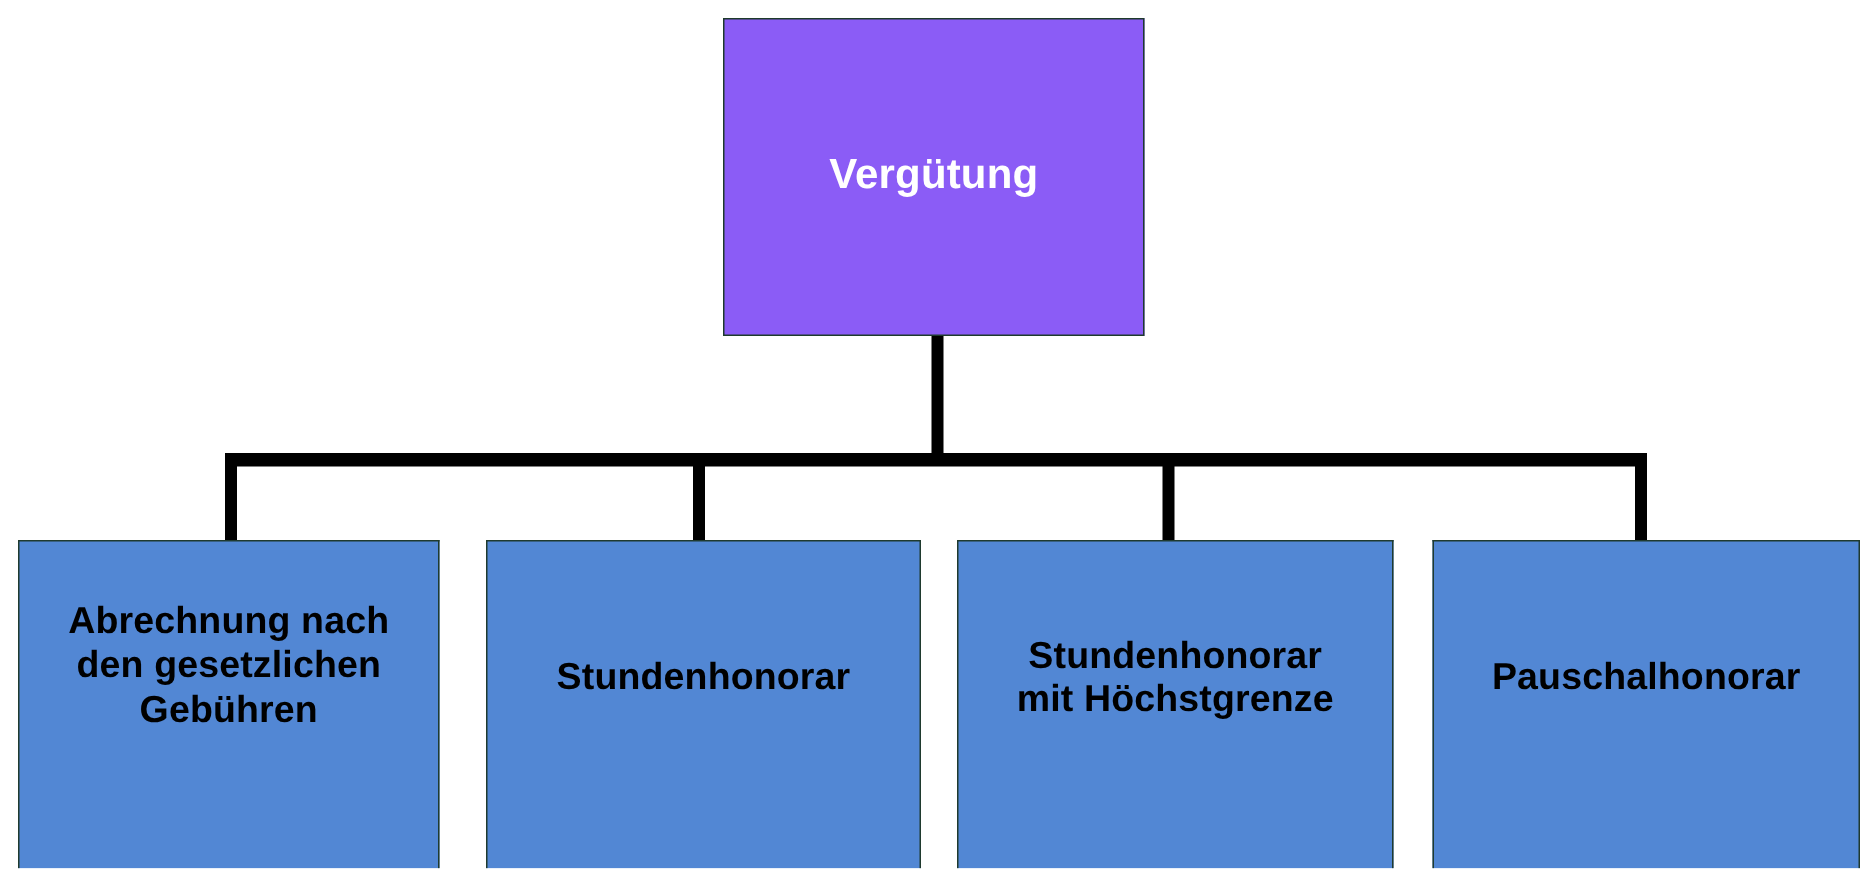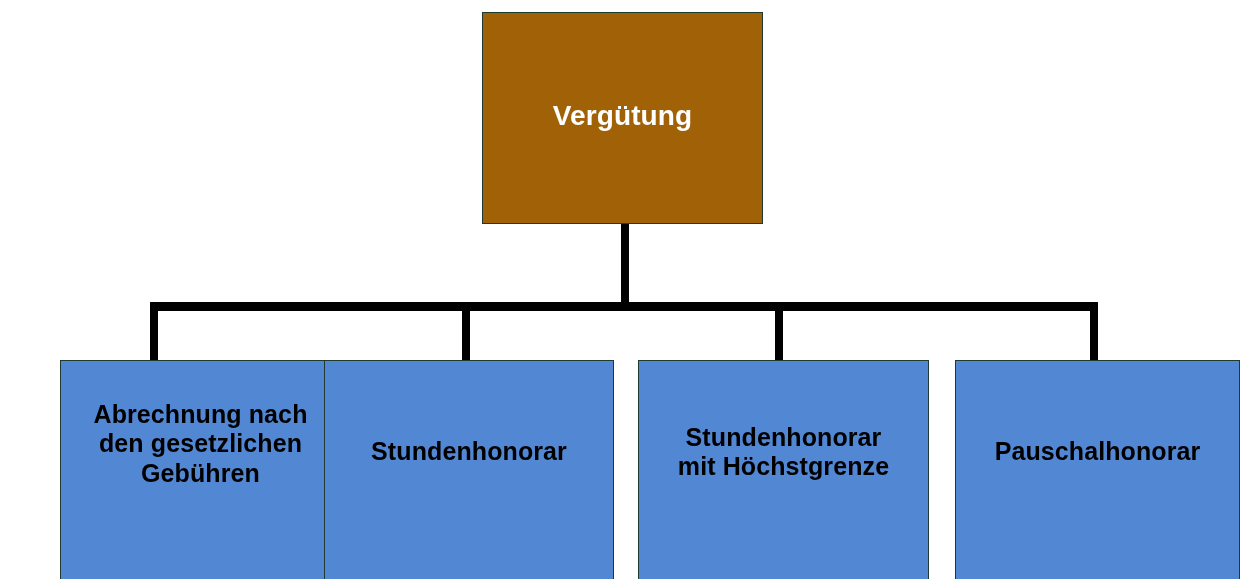--- a/index.html
+++ b/index.html
@@ -32,39 +32,39 @@
     line-height: 1.18;
     letter-spacing: 0.1px;
     z-index: 3;
   }
 
   .node-root {
     left: 482px;
     top: 12px;
     width: 281px;
     height: 212px;
-    background: #a16207;
+    background: #8b5cf6;
     border: 1px solid #1e3a2c;
     color: #ffffff;
     font-size: 28px;
     align-items: flex-start;
     padding-top: 86px;
   }
 
   .node-child {
     top: 360px;
     height: 219px;
     background: #5287d4;
     border: 1px solid #1f3a2e;
     border-bottom: none;
     color: #000000;
     font-size: 25px;
   }
 
-  .child-1 { left: 12px;   width: 281px; padding-bottom: 52px; margin-left: 48px; }
+  .child-1 { left: 12px;   width: 281px; padding-bottom: 52px; }
   .child-2 { left: 324px;  width: 290px; padding-bottom: 36px; }
   .child-3 { left: 638px;  width: 291px; padding-bottom: 36px; }
   .child-4 { left: 955px;  width: 285px; padding-bottom: 36px; justify-content: flex-end; }
 
   .node-label {
     display: block;
     width: 100%;
     white-space: pre-line;
   }
 

